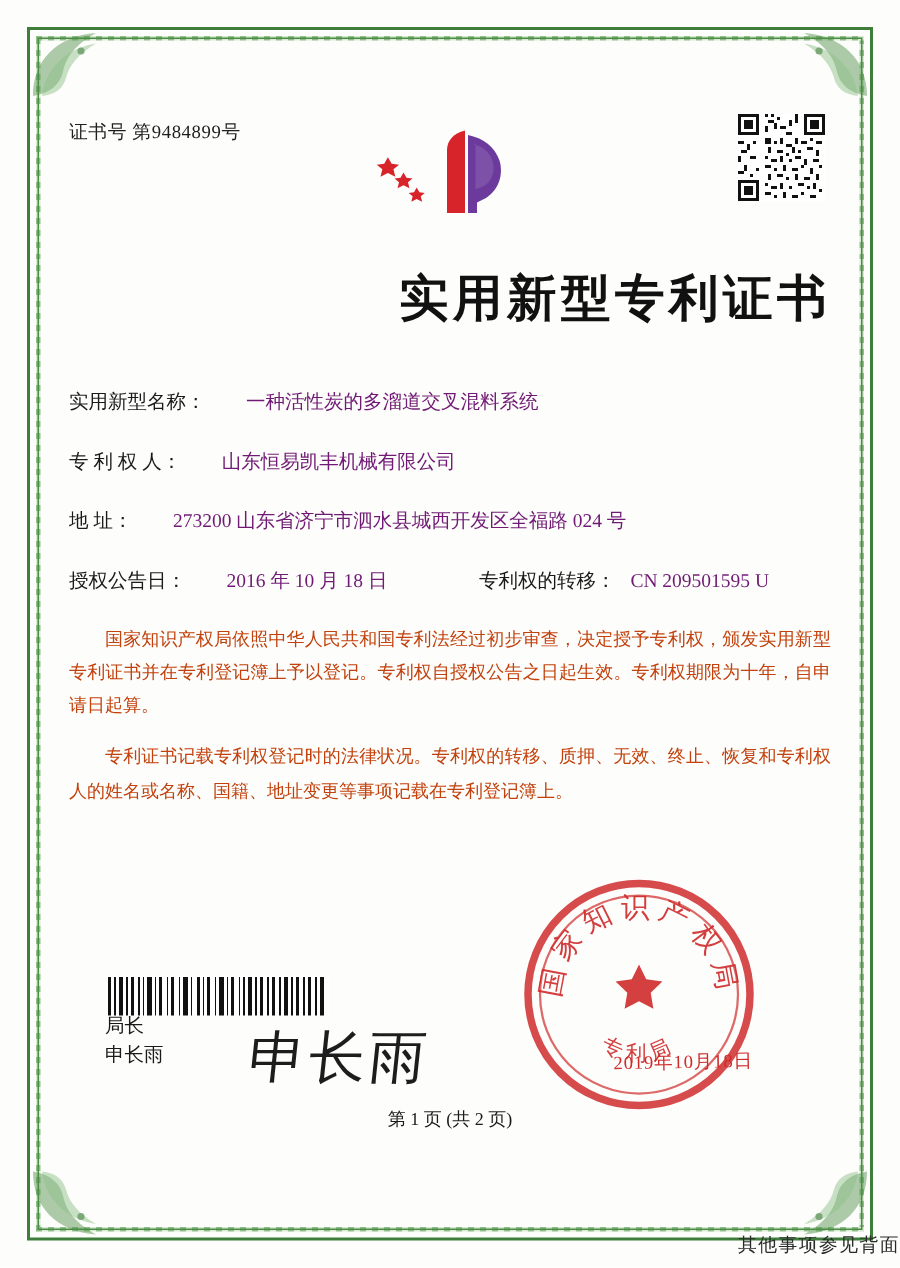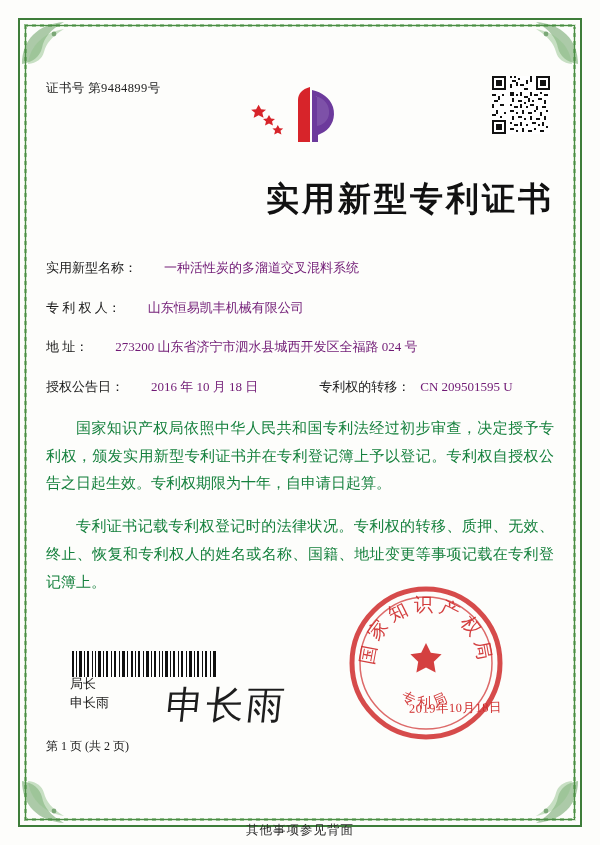--- a/index.html
+++ b/index.html
@@ -131,26 +131,26 @@
     margin-left: 10px;
     color: #701a75;
   }
   .row.two .second {
     margin-left: 44px;
     display: flex;
     align-items: baseline;
   }
 
   .para {
-    font-size: 15px;
+    font-size: 12px;
     line-height: 1.85;
     text-indent: 2em;
     margin-top: 6px;
     text-align: justify;
-    color: #15803d;
+    color: #c2410c;
   }
 
   
   .lower {
     position: absolute;
     left: 0;
     right: 0;
     bottom: 44px;
   }
 
@@ -198,30 +198,31 @@
     color: #cf2b2b;
     letter-spacing: .5px;
     transform: rotate(-1deg);
   }
 
   .page-num {
     position: absolute;
     left: 0;
     right: 0;
     bottom: 6px;
+    text-align: center;
     font-size: 12px;
     color: #1a1a1a;
   }
 
   .footer-note {
     position: absolute;
     left: 0;
     right: 0;
     bottom: 6px;
-    text-align: center;
+    text-align: right;
     font-size: 12.5px;
     color: #2a2a2a;
     letter-spacing: 1px;
   }
 </style>
 </head>
 <body>
 
 <div class="page">
 

